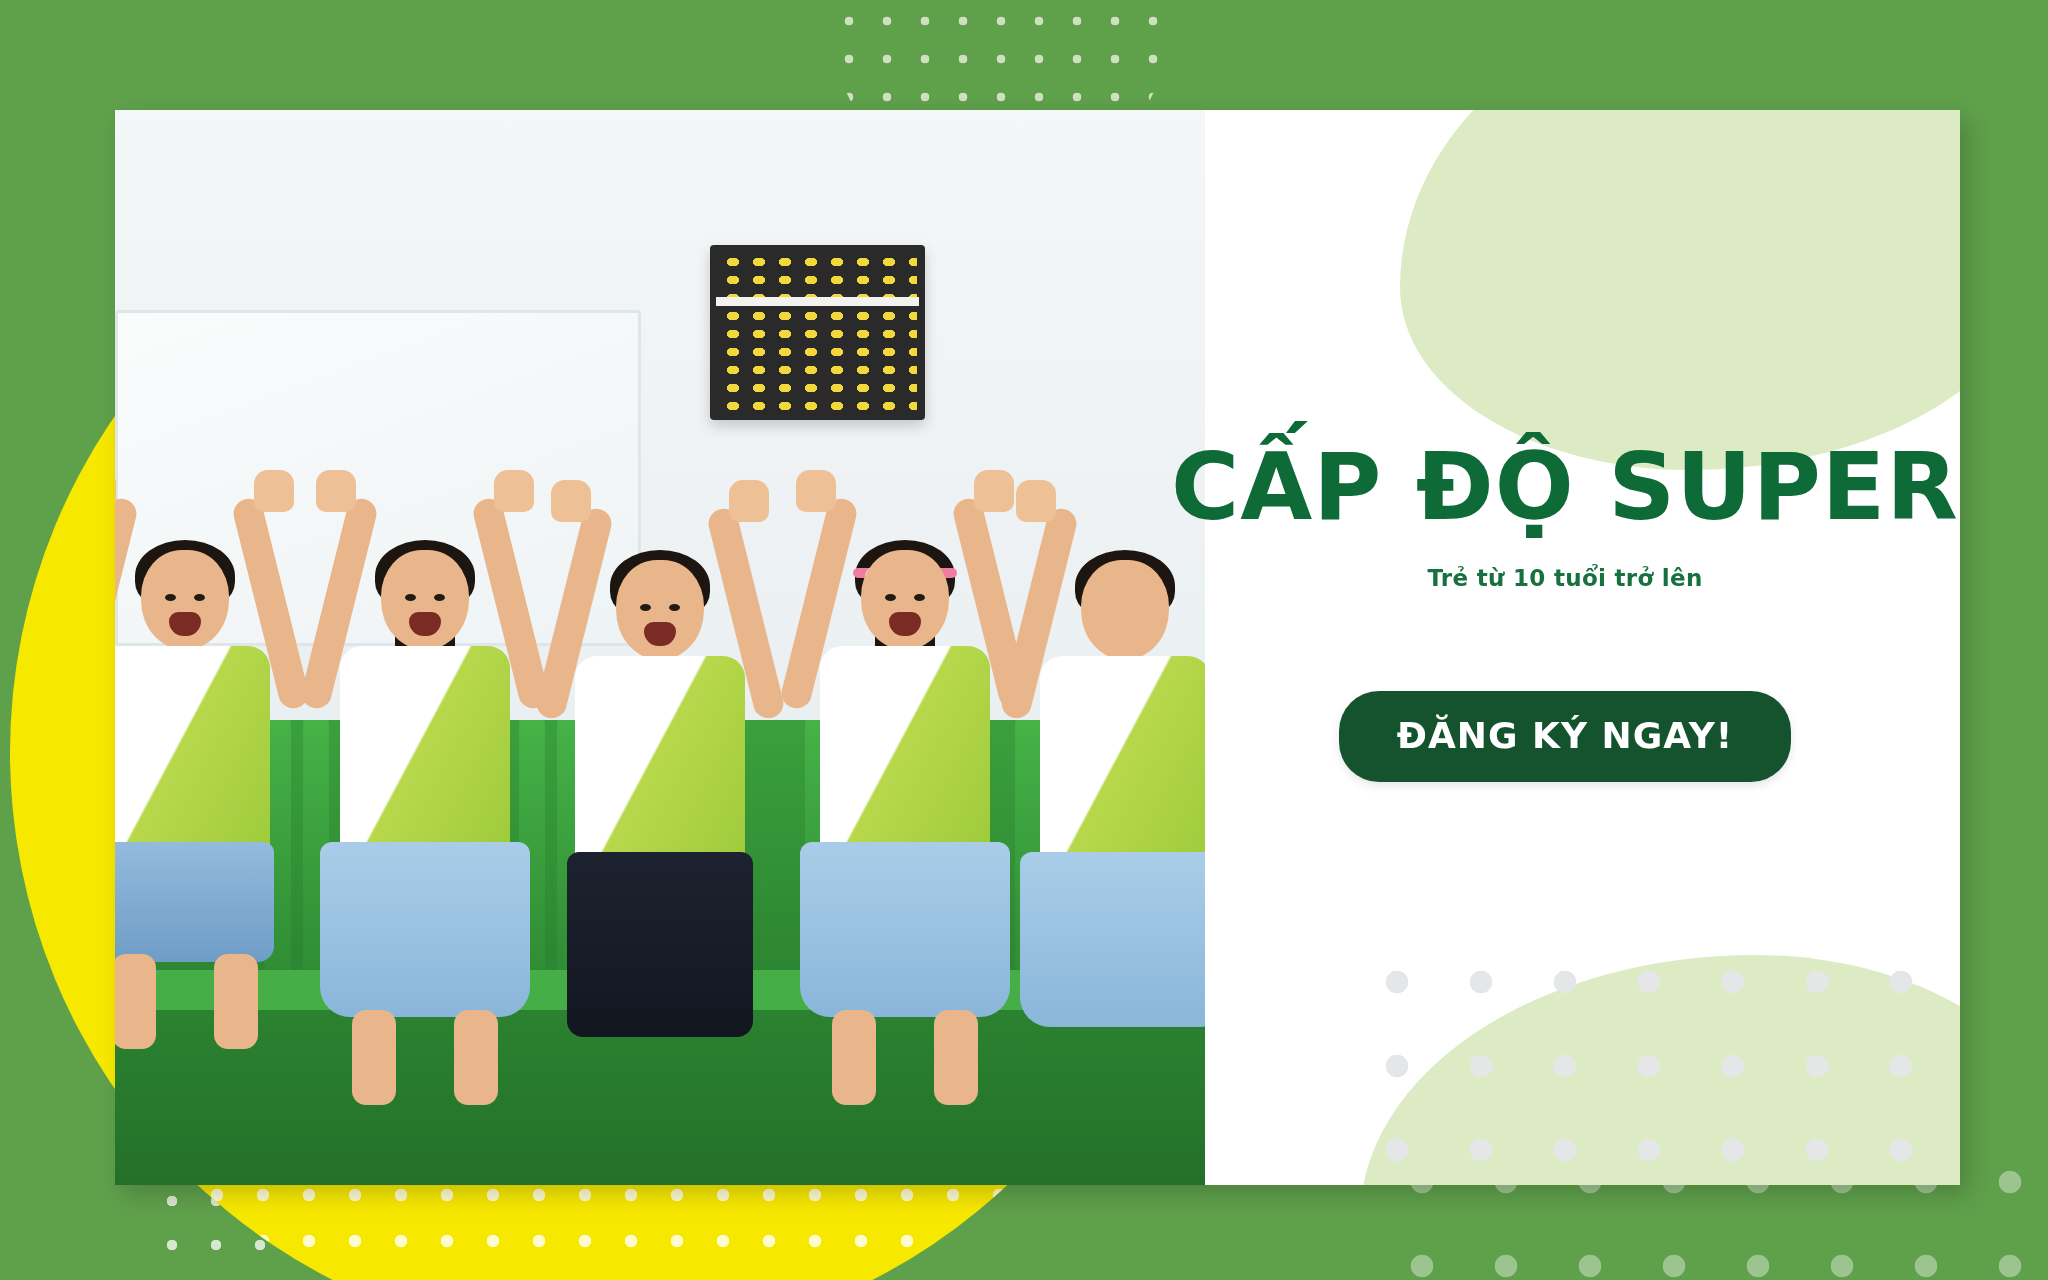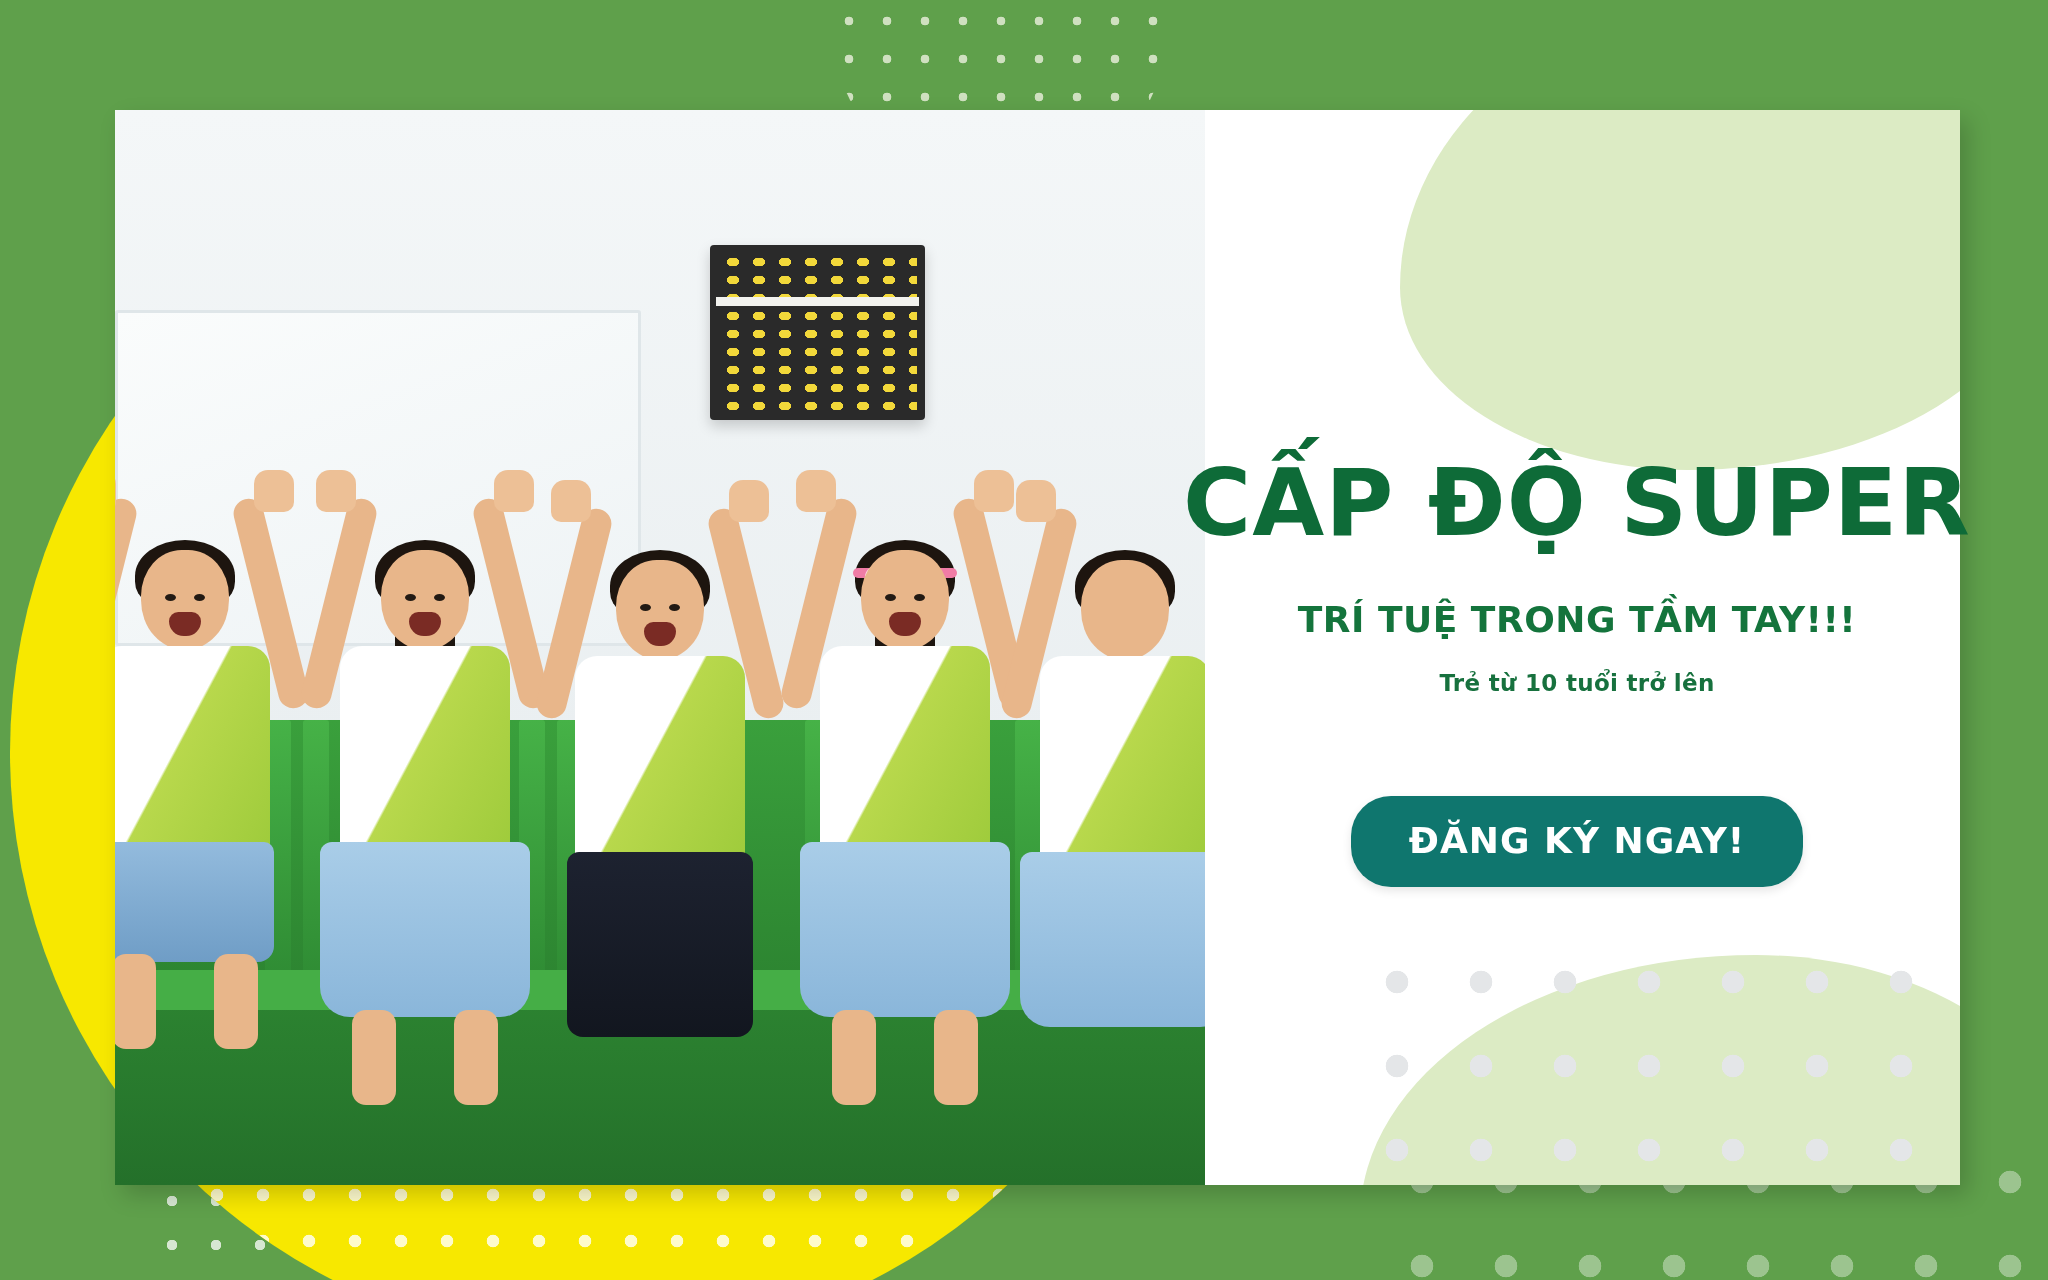--- a/index.html
+++ b/index.html
@@ -371,25 +371,24 @@
     color: #f2e23c;
     -webkit-text-stroke: 3px #3b3b20;
     font-family: "DejaVu Sans", sans-serif;
     line-height: 1;
   }
 
   
   .content {
     position: absolute;
     left: 1170px;
-    top: 456px;
+    top: 440px;
     width: 790px;
     text-align: center;
     z-index: 20;
-    margin-left: 12px;
   }
   .headline {
     font-family: "DejaVu Sans", sans-serif;
     font-weight: bold;
     font-size: 93px;
     letter-spacing: 1px;
     color: #0E6B38;
     line-height: 1.02;
     margin: 0;
     white-space: nowrap;
@@ -411,21 +410,21 @@
     margin: 30px 0 0 0;
     letter-spacing: 0.3px;
   }
   .cta-wrap {
     margin-top: 100px;
     display: flex;
     justify-content: center;
   }
   .cta {
     display: inline-block;
-    background: #0f766e;
+    background: #14532d;
     color: #ffffff;
     font-family: "DejaVu Sans", sans-serif;
     font-weight: bold;
     font-size: 36px;
     letter-spacing: 1px;
     padding: 24px 58px 26px 58px;
     border: none;
     border-radius: 40px;
     cursor: pointer;
     box-shadow: 0 4px 10px rgba(0,0,0,0.10);
@@ -571,20 +570,19 @@
           <div class="legs">
             <div class="skirt"></div>
           </div>
         </div>
       </div>
     </div>
   </div>
 
   <div class="content">
     <h1 class="headline">CẤP ĐỘ SUPER</h1>
-    <p class="subhead">TRÍ TUỆ TRONG TẦM TAY!!!</p>
     <p class="note">Trẻ từ 10 tuổi trở lên</p>
     <div class="cta-wrap">
       <button class="cta">ĐĂNG KÝ NGAY!</button>
     </div>
   </div>
 
 </div>
 
 </body></html>

